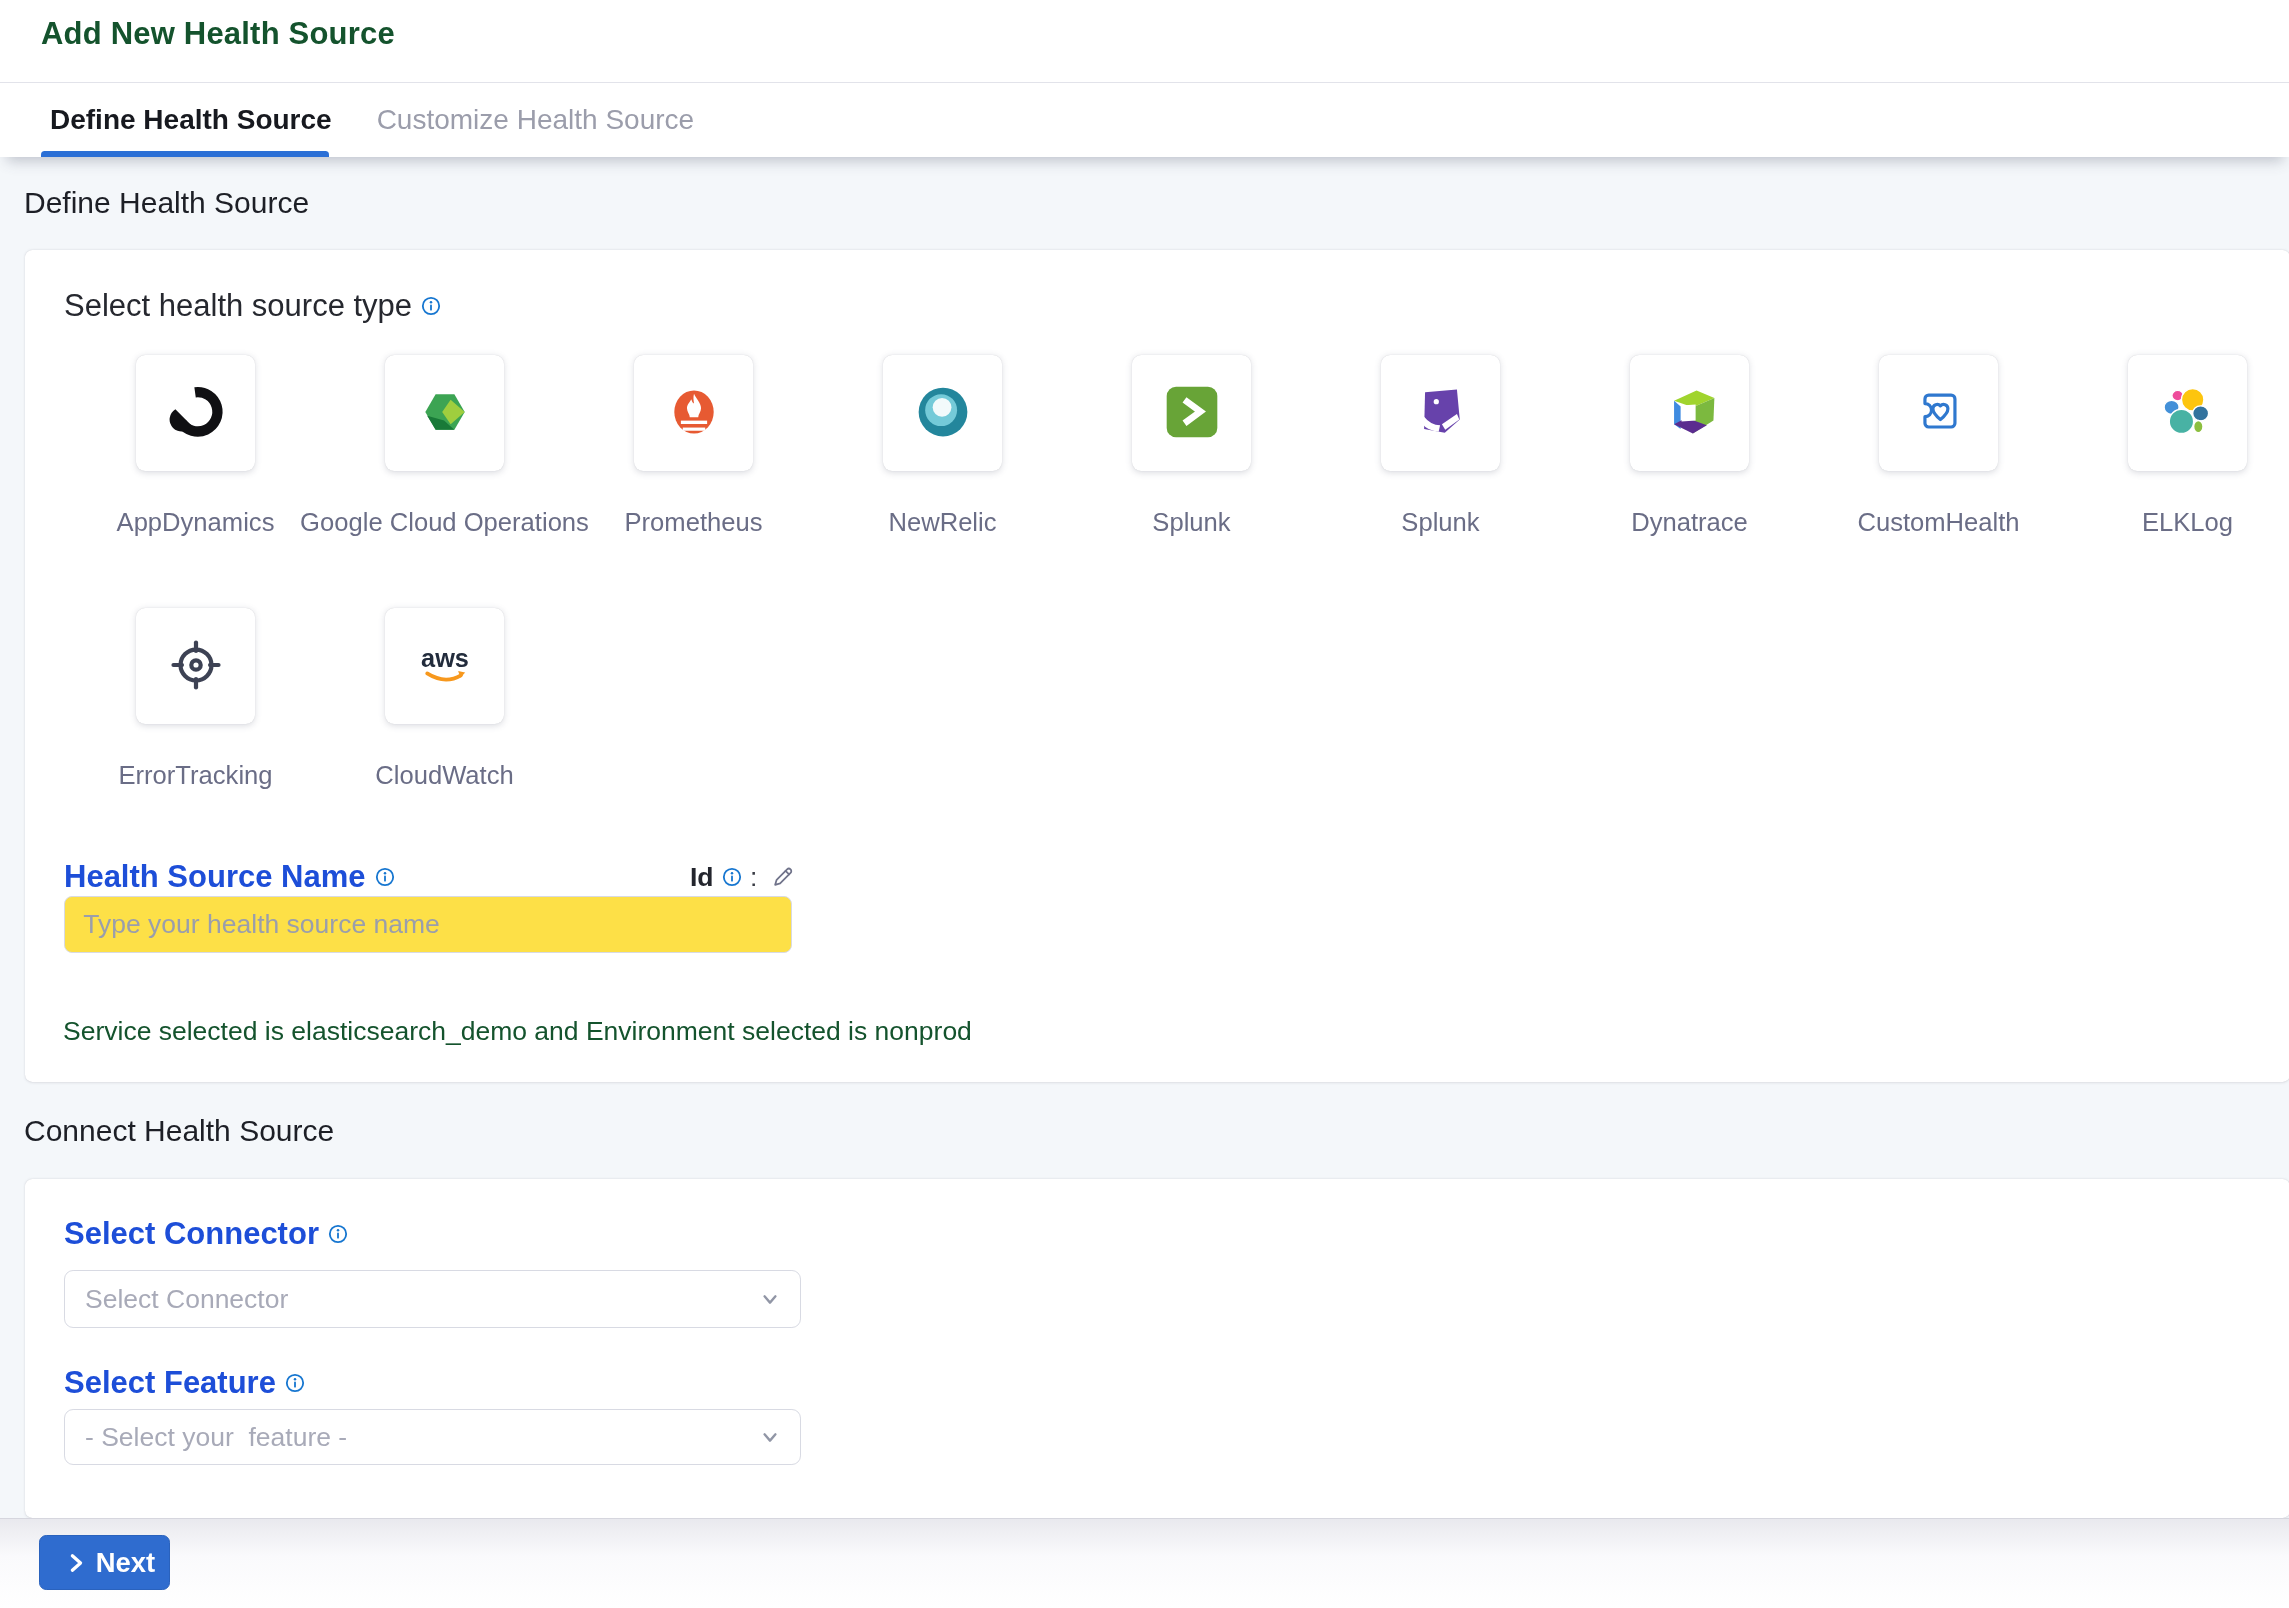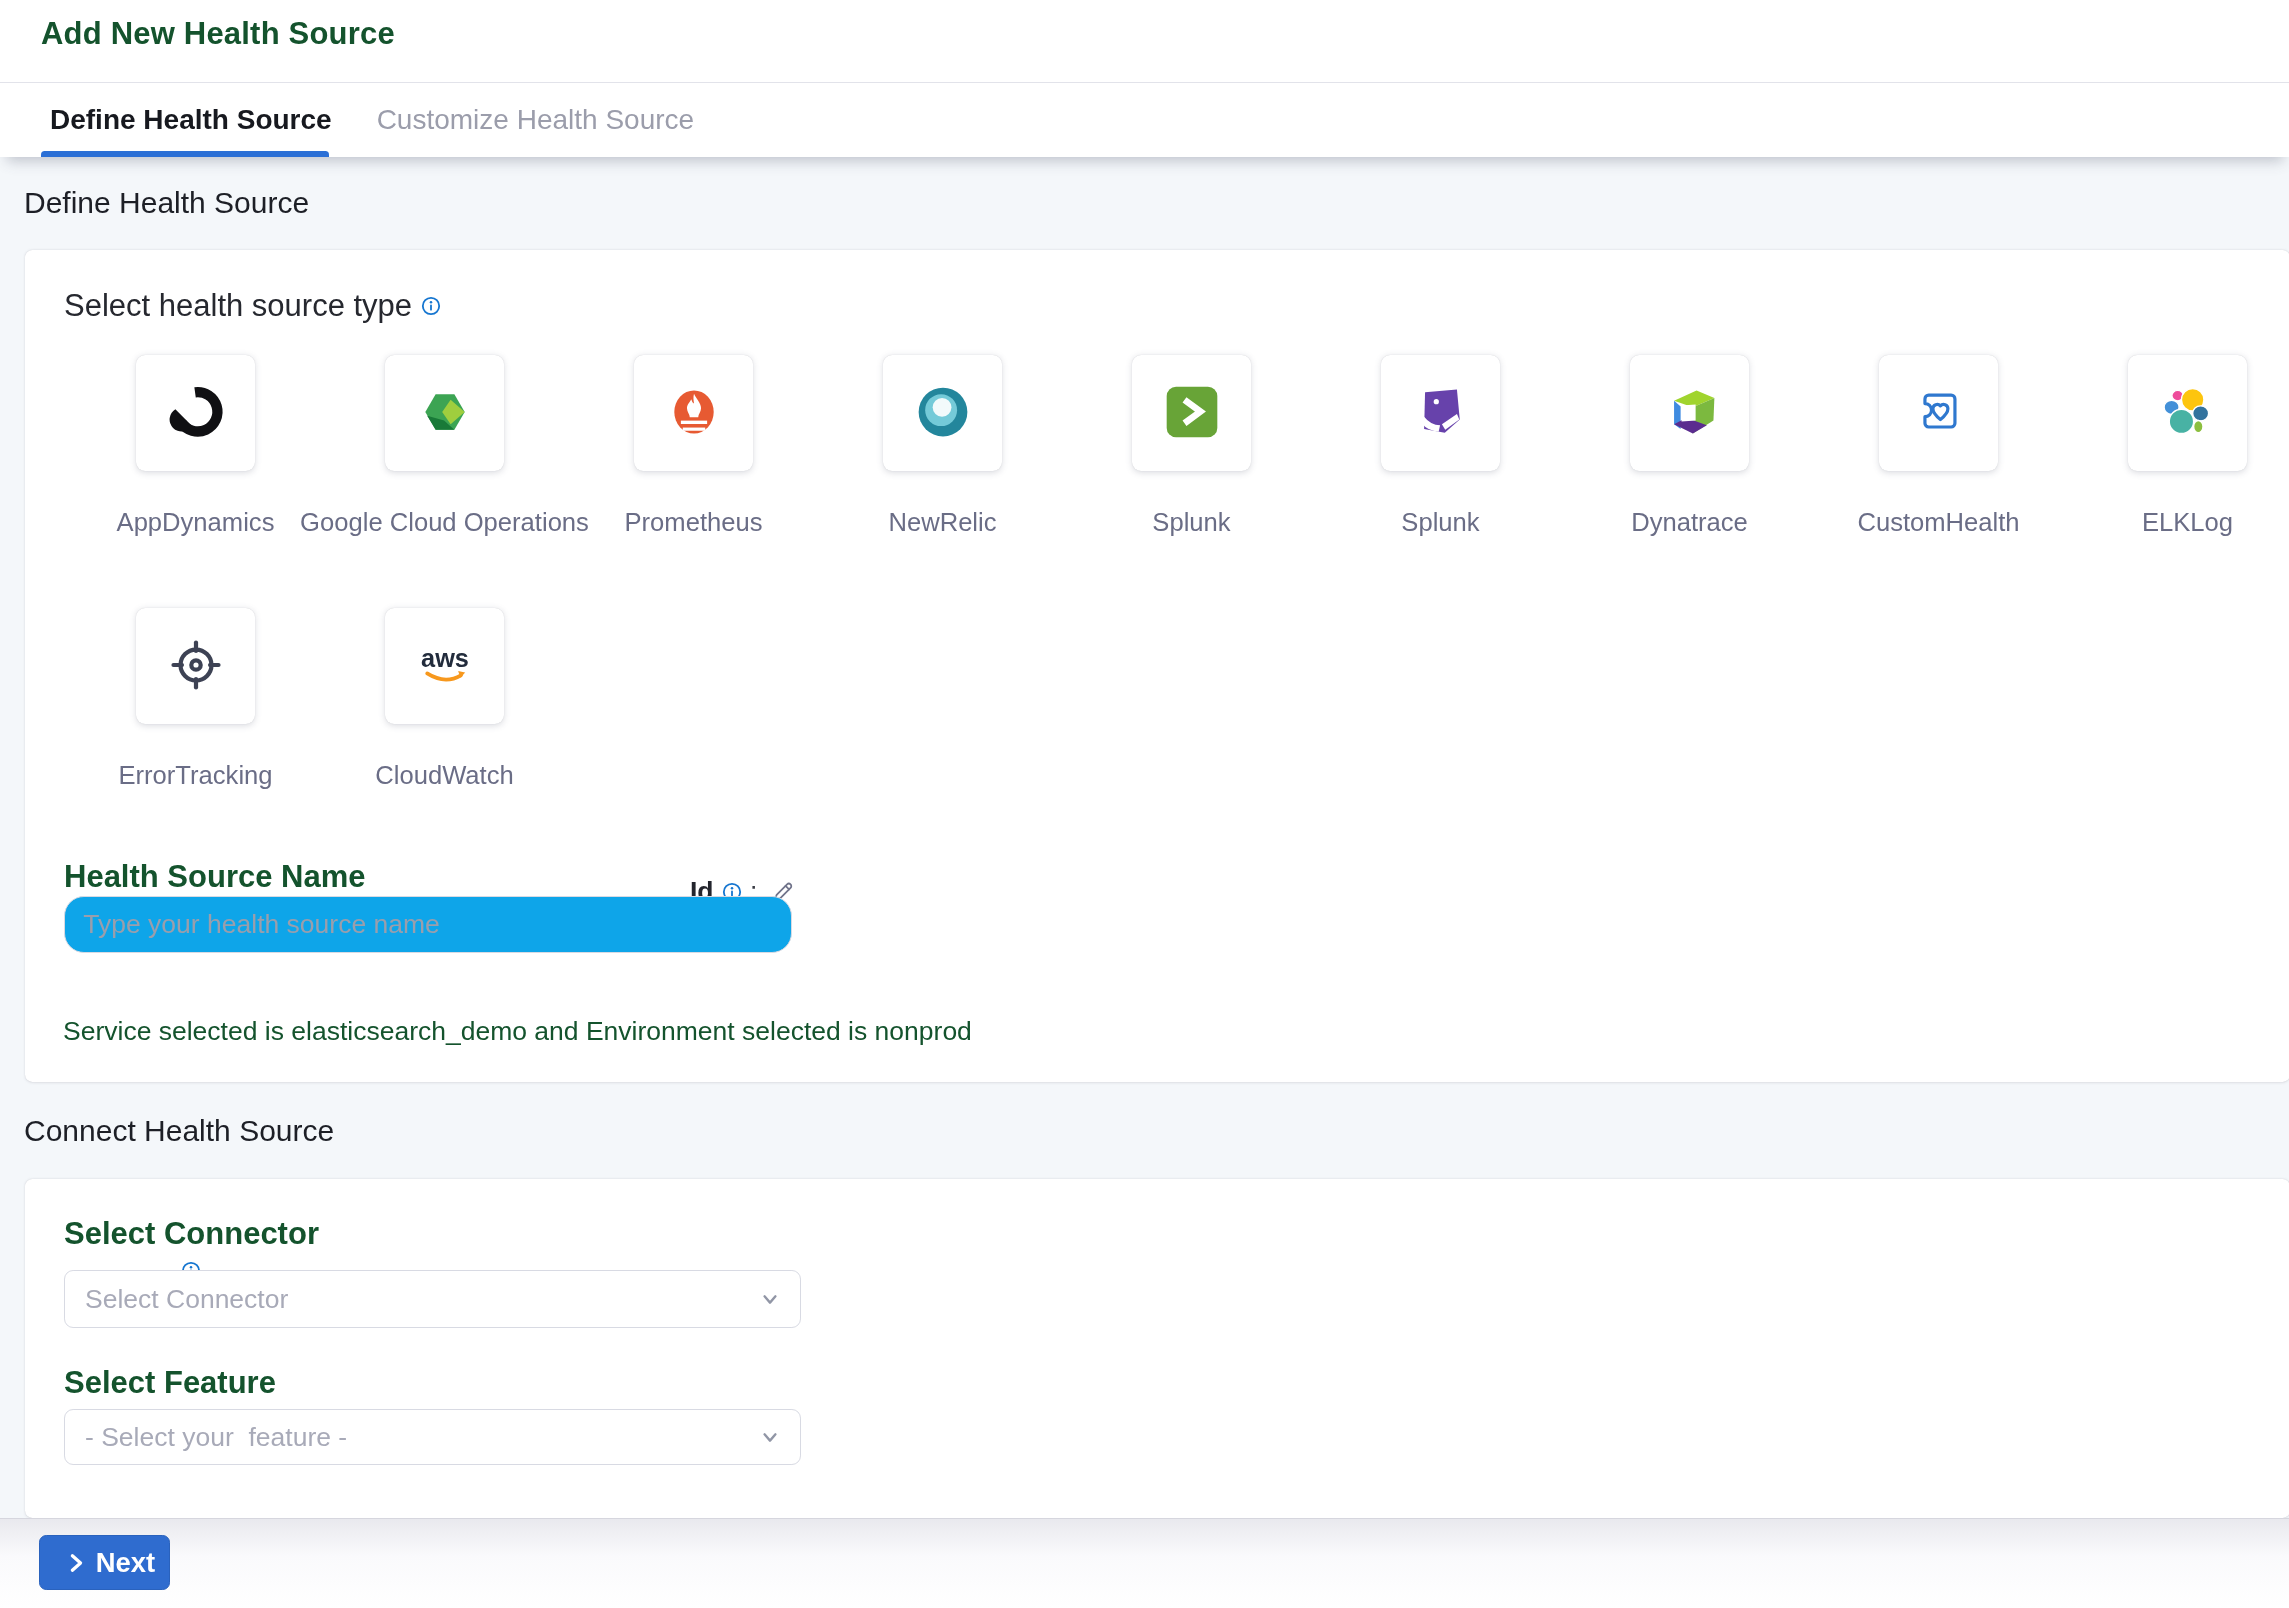--- a/index.html
+++ b/index.html
@@ -25,41 +25,41 @@
   #define-heading { top:186px; }
   #connect-heading { top:1114px; }
 
   .panel { position:absolute; left:25px; width:2265px; background:#fff; border-radius:7.3px;
            box-shadow:0 0 0.9px rgba(40,41,61,.18), 0 0.9px 2.7px rgba(96,97,112,.14); }
   #panel-define { top:250px; height:832px; }
   #panel-connect { top:1179px; height:339px; }
 
   .field-label { position:absolute; display:flex; align-items:center; gap:9.1px;
                  font-size:31px; color:#26282f; }
-  .field-label.bold { font-weight:700; color:#14532d;flex-direction:column; }
+  .field-label.bold { font-weight:700; color:#1d4ed8; }
 
   
   .tiles { position:absolute; left:111px; top:105px; width:2120px; display:flex; flex-wrap:wrap;
            column-gap:130px; }
   .tile { position:relative; width:119px; height:116px; margin-bottom:137px; cursor:pointer; }
   .tile-card { width:119px; height:116px; background:#fff; border-radius:9.1px;
                box-shadow:0 1.8px 6.4px rgba(96,101,125,.22), 0 0 0.9px rgba(40,41,61,.2);
                display:flex; align-items:center; justify-content:center; }
   .tile-card svg { width:60px; height:60px; }
   .tile-label { position:absolute; top:153px; left:50%; transform:translateX(-50%);
                 white-space:nowrap; font-size:25.6px; color:#6a6d86; text-align:center; }
 
   
   .name-row { position:absolute; left:39px; top:609px; width:731px; display:flex;
               justify-content:space-between; align-items:center; }
   .id-group { display:flex; align-items:center; gap:8.2px; font-size:26.5px; font-weight:700; color:#23252d; }
   .id-colon { font-weight:400; color:#3a3c45; }
 
   .text-input { position:absolute; left:39px; top:646px; width:728px; height:57px;
-                border:0.9px solid #d8dae3; border-radius:20px; background:#0ea5e9;
+                border:0.9px solid #d8dae3; border-radius:8px; background:#fde047;
                 font-family:"Liberation Sans","DejaVu Sans",sans-serif;
                 font-size:26.5px; color:#2b2d35; padding:0 18.3px; outline:none; }
   .text-input::placeholder { color:#9a9eac; }
 
   .service-note { position:absolute; left:38px; top:766px; font-size:26.5px; color:#14532d; }
 
   
   .select-box { position:absolute; left:39px; width:737px; height:58px; background:#fff;
                 border:0.9px solid #d8dae3; border-radius:9.1px; display:flex; align-items:center;
                 padding:0 20px; cursor:pointer; }

